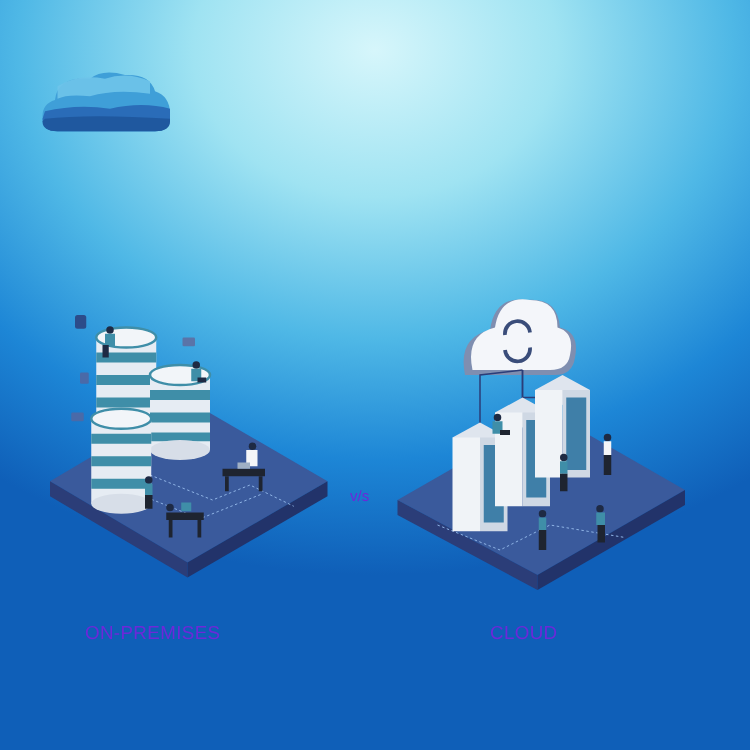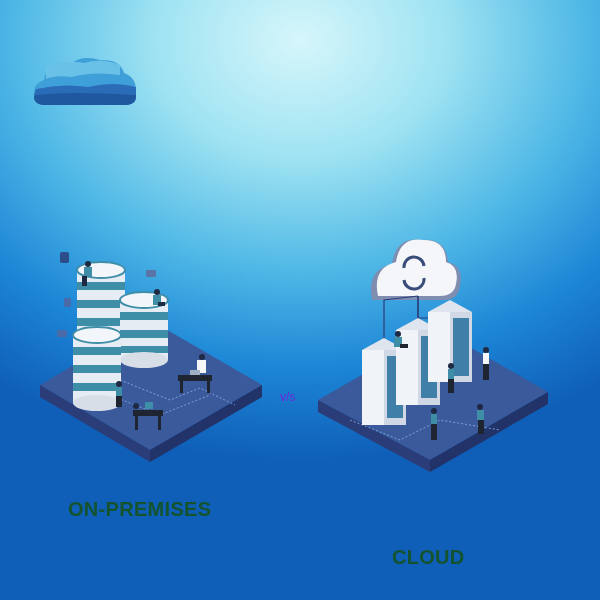--- a/index.html
+++ b/index.html
@@ -1,21 +1,21 @@
 <!DOCTYPE html>
 <html><head>
 <meta charset="utf-8">
 <style>
   html, body { margin:0; padding:0; }
   body { width:600px; height:600px; overflow:hidden; position:relative;
     font-family:"Liberation Sans", sans-serif;
     background: radial-gradient(ellipse 520px 420px at 300px 40px, #d6f6fb 0%, #9fe3f2 28%, #4fb8e6 55%, #1d86d6 78%, #0f5fb8 100%);
   }
   .abs { position:absolute; }
-  .label { position:absolute; color:#14532d; font-weight:bold; font-size:20px; letter-spacing:0.3px; }
+  .label { position:absolute; color:#6d28d9; font-weight:normal; font-size:15px; letter-spacing:0.3px; }
   .vs { position:absolute; color:#6d28d9; font-size:12px; }
   svg { position:absolute; overflow:visible; }
 </style>
 </head>
 <body>
 
 <svg width="110" height="50" style="left:32px;top:55px;" viewBox="0 0 110 50">
   <path d="M12 25 Q14 6 40 8 Q50 0 68 5 Q88 4 92 18 Q104 22 104 36 Q104 50 92 50 L14 50 Q2 50 2 38 Q2 28 12 25Z" fill="#3f9fd8"></path>
   <path d="M14 14 Q30 4 52 8 Q70 2 88 10 L88 20 Q60 16 40 22 Q22 20 14 24Z" fill="#6fc4ea" opacity="0.9"></path>
   <path d="M4 34 Q30 28 56 32 Q82 26 104 32 L104 40 Q104 50 92 50 L14 50 Q2 50 2 40Z" fill="#2a6cb8"></path>
@@ -157,13 +157,13 @@
     </g>
     <g>
       <circle cx="480" cy="407" r="3" fill="#1e2a44"></circle>
       <rect x="477" y="410" width="7" height="10" fill="#3f8ea8"></rect>
       <rect x="478" y="420" width="6" height="14" fill="#1e2430"></rect>
     </g>
   </svg>
 </div>
 
 <div class="label" style="left:68px;top:498px;">ON-PREMISES</div>
-<div class="label" style="left:392px;top:498px;margin-top:48px;">CLOUD</div>
+<div class="label" style="left:392px;top:498px;">CLOUD</div>
 
 </body></html>

